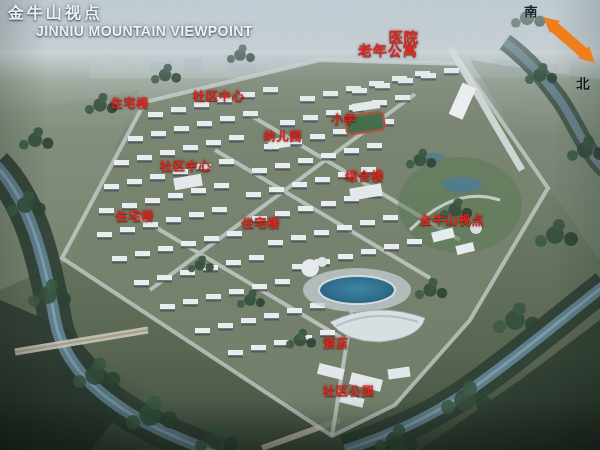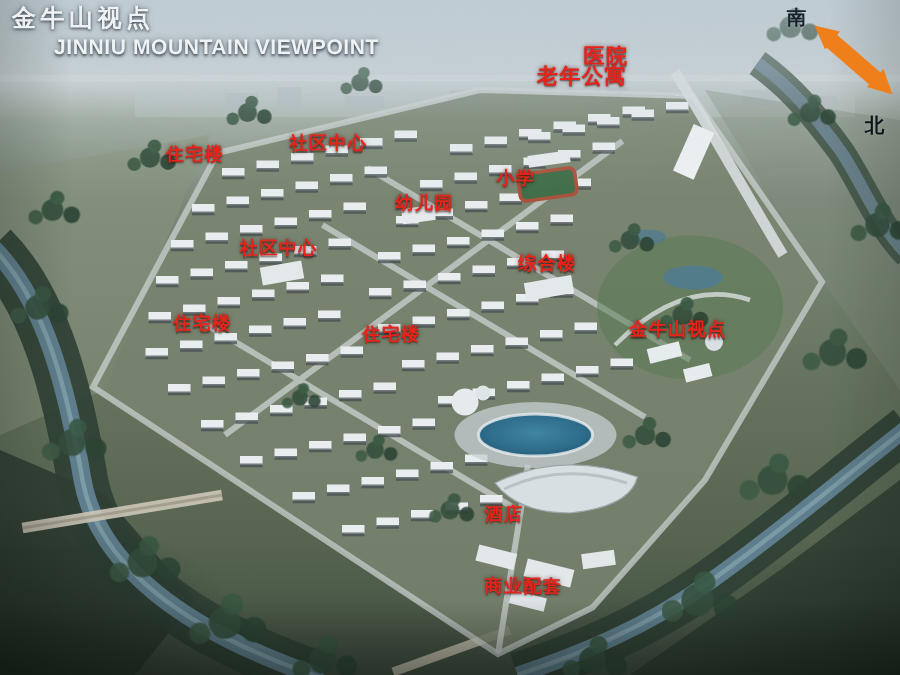--- a/index.html
+++ b/index.html
@@ -250,21 +250,21 @@
     <span class="map-label" style="left:130px;top:103px">住宅楼</span>
     <span class="map-label" style="left:219px;top:96px">社区中心</span>
     <span class="map-label" style="left:283px;top:136px">幼儿园</span>
     <span class="map-label" style="left:344px;top:119px">小学</span>
     <span class="map-label" style="left:186px;top:166px">社区中心</span>
     <span class="map-label" style="left:365px;top:176px">综合楼</span>
     <span class="map-label" style="left:135px;top:216px">住宅楼</span>
     <span class="map-label" style="left:261px;top:223px">住宅楼</span>
     <span class="map-label" style="left:452px;top:220px">金牛山视点</span>
     <span class="map-label" style="left:336px;top:343px">酒店</span>
-    <span class="map-label" style="left:349px;top:391px">商业配套</span>
+    <span class="map-label" style="left:349px;top:391px">社区公园</span>
 
     <div>
       <span class="compass-cardinal south" style="left:531px;top:12px">南</span>
       <svg class="compass-arrow" viewBox="0 0 62 58">
         <line x1="16" y1="15" x2="46" y2="41" stroke="#ef7f1a" stroke-width="11"></line>
         <polygon points="5,5 12,21 22,9" fill="#ef7f1a"></polygon>
         <polygon points="57,51 40,46 51,34" fill="#ef7f1a"></polygon>
       </svg>
       <span class="compass-cardinal north" style="left:583px;top:84px">北</span>
     </div>

